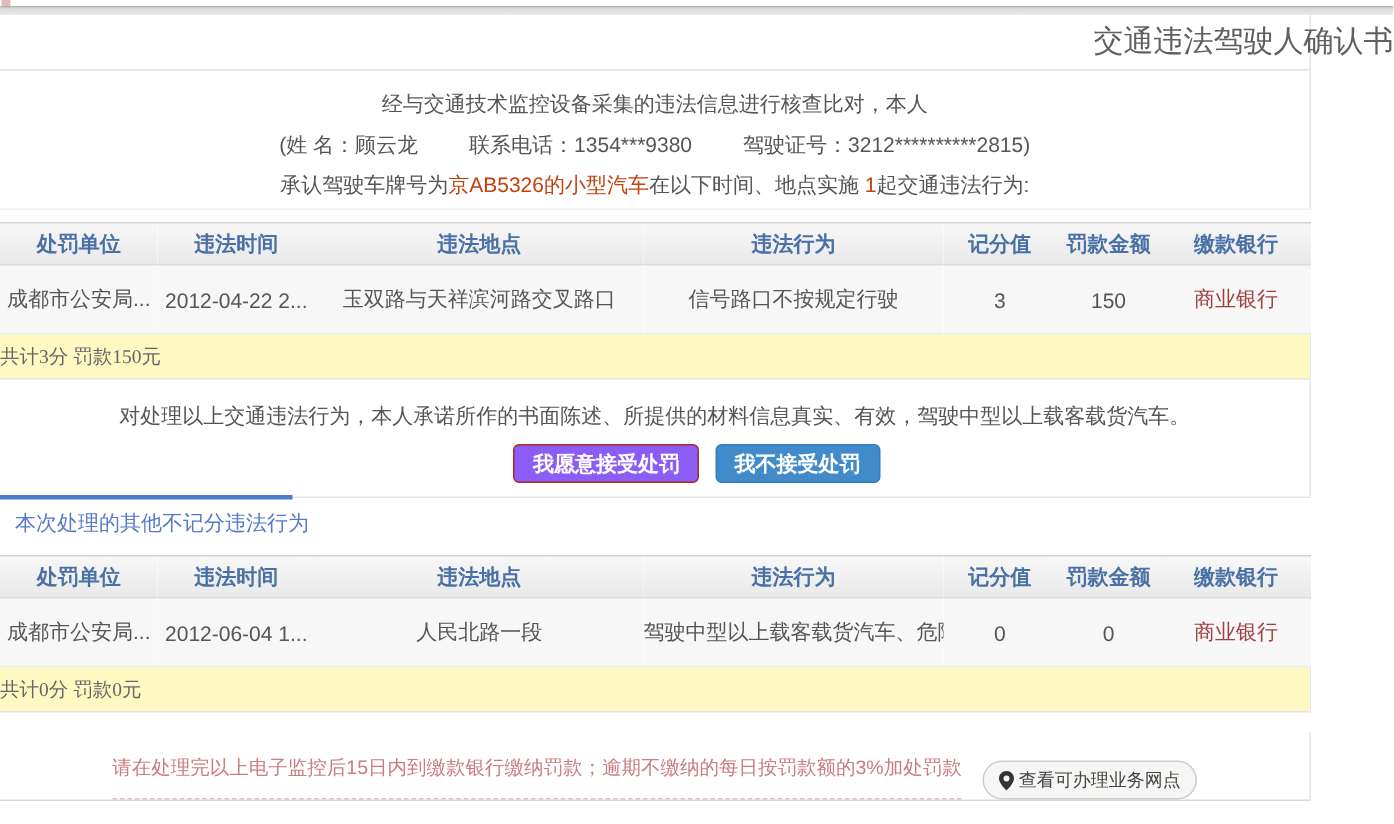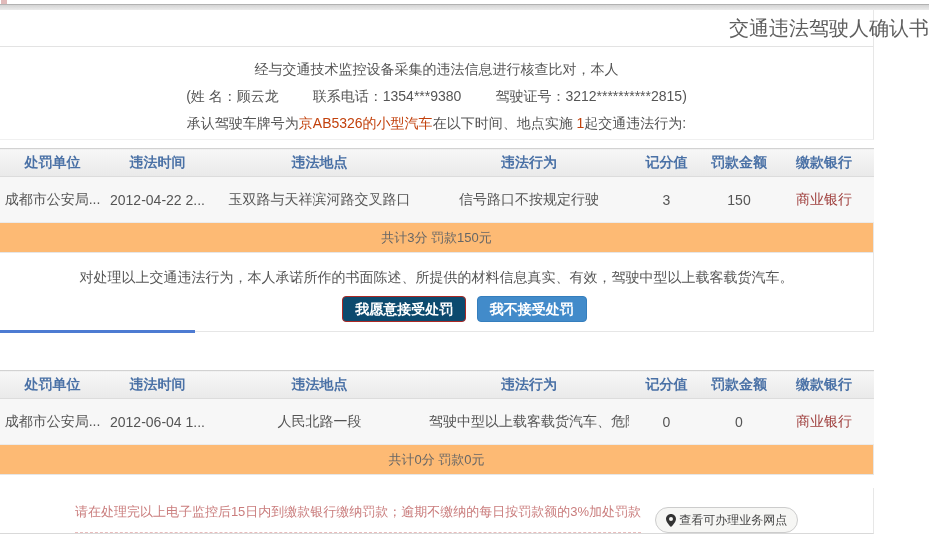--- a/index.html
+++ b/index.html
@@ -46,34 +46,34 @@
     border-top: 1px solid #d2d2d2; border-bottom: 1px solid #dcdcdc;
     text-align: center; white-space: nowrap; overflow: hidden;
   }
   tbody td {
     height: 46px; font-size: 14px; color: #555; background: #f7f7f7;
     border-bottom: 1px solid #ebebeb; text-align: center;
     white-space: nowrap; overflow: hidden;
   }
   .bank-link { color: #a0413f; text-decoration: none; cursor: pointer; }
   .summary-row {
-    height: 30px; line-height: 29px; background: #fdba74;
+    height: 30px; line-height: 29px; background: #fef9c3;
     border-bottom: 1px solid #e6e6e6;
-    text-align: center; font-size: 13px; color: #666;
+    text-align: left; font-size: 13px; color: #666; font-family: Liberation Serif, serif;
   }
 
   .statement-section { height: 78px; padding-top: 16px; text-align: center; }
   .statement-text { font-size: 14px; color: #555; white-space: nowrap; }
   .btn-row { margin-top: 9px; padding-left: 20px; }
   .btn {
     display: inline-block; height: 26px; line-height: 24px; padding: 0 12px;
     border-radius: 4px; font-size: 14px; font-weight: bold; color: #fff;
     cursor: pointer; vertical-align: middle;
   }
-  .btn-accept { background: #0c4a6e; border: 1px solid #ac2925; margin-right: 6px; margin-left: 36px; }
+  .btn-accept { background: #8b5cf6; border: 1px solid #ac2925; margin-right: 6px; margin-left: 36px; }
   .btn-reject { background: #428bca; border: 1px solid #357ebd; }
 
   .tab-section { position: relative; width: 874px; height: 36px; border-top: 1px solid #e6e6e6; }
   .tab-bar { position: absolute; left: 0; top: -2px; width: 195px; height: 3px; background: #4d7bd2; }
   .tab-label {
     display: inline-block; padding-left: 10px; line-height: 33px;
     font-size: 14px; color: #567ac8; cursor: pointer; white-space: nowrap;
   }
 
   .notice-section {
@@ -157,20 +157,21 @@
   <div class="section statement-section">
     <div class="statement-text">对处理以上交通违法行为，本人承诺所作的书面陈述、所提供的材料信息真实、有效，驾驶中型以上载客载货汽车。</div>
     <div class="btn-row">
       <span class="btn btn-accept">我愿意接受处罚</span>
       <span class="btn btn-reject">我不接受处罚</span>
     </div>
   </div>
 
   <div class="tab-section">
     <div class="tab-bar"></div>
+    <span class="tab-label">本次处理的其他不记分违法行为</span>
   </div>
 
   <div class="spacer3"></div>
 
   <div class="section">
     <table>
       <colgroup>
         <col style="width:105px">
           <col style="width:105px">
           <col style="width:219px">

